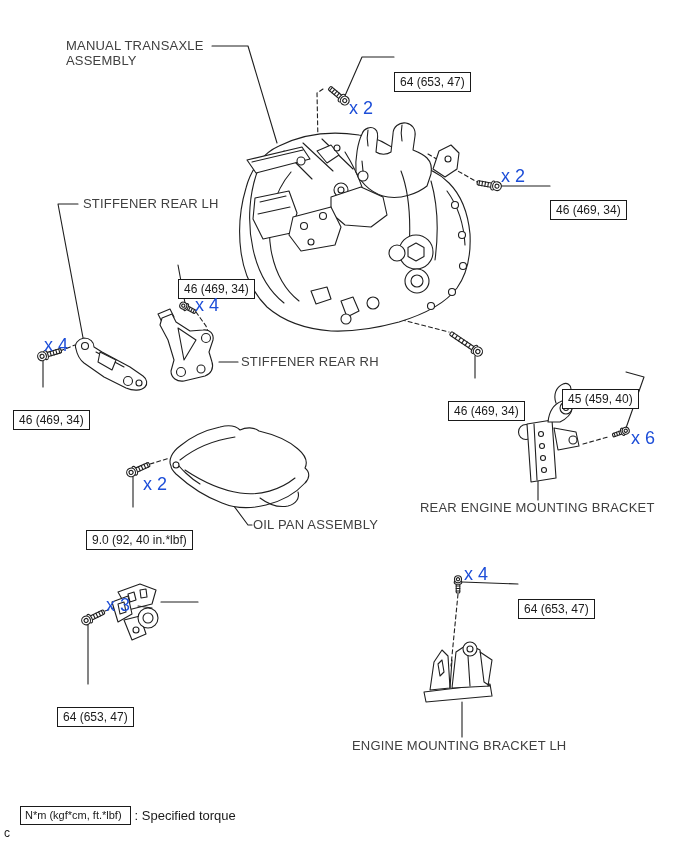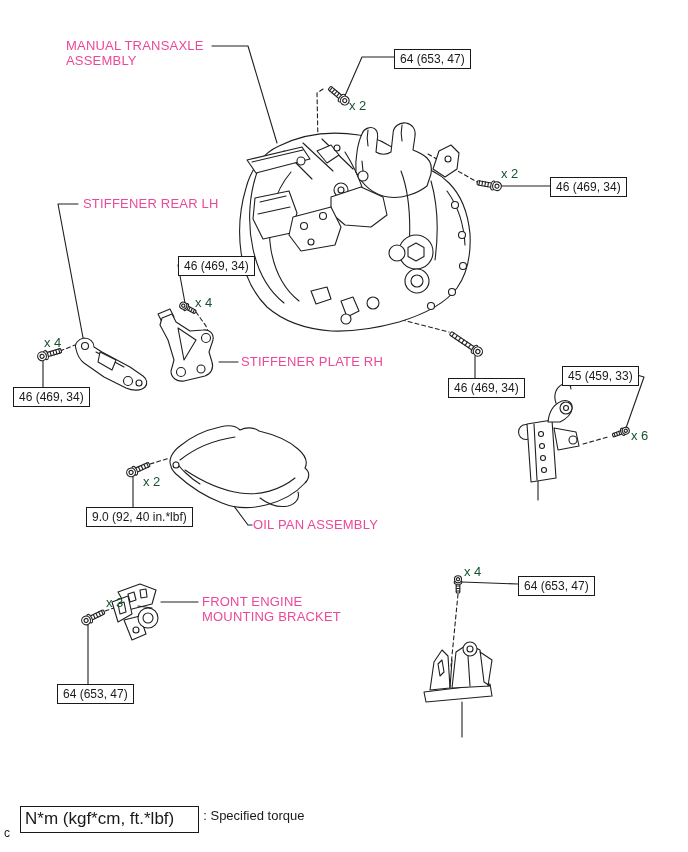--- a/index.html
+++ b/index.html
@@ -3,32 +3,32 @@
 <meta charset="utf-8">
 <style>
   html,body { margin:0; padding:0; background:#ffffff; }
   .canvas {
     position:relative; width:688px; height:852px; background:#fff;
     font-family:"Liberation Sans", sans-serif; color:#1a1a1a; overflow:hidden;
   }
   .canvas svg { position:absolute; left:0; top:0; }
   .label {
     position:absolute; font-size:13px; line-height:14.5px; letter-spacing:0.2px;
-    color:#ec4899; white-space:nowrap;
+    color:#404040; white-space:nowrap;
   }
   .label.wrap { white-space:normal; }
   .tq {
     position:absolute; border:1.3px solid #1a1a1a; background:#fff;
-    font-size:12px; line-height:14px; padding:1.5px 5px 2.5px; white-space:nowrap;
-  }
-  .mult { position:absolute; font-size:13px; white-space:nowrap; color:#14532d; }
+    font-size:12px; line-height:14px; padding:1.5px 5px 2.5px; white-space:nowrap;margin-top:23px;
+  }
+  .mult { position:absolute; font-size:18px; white-space:nowrap; color:#1d4ed8; }
   .legend-row { position:absolute; left:20px; top:806px; display:flex; align-items:flex-start; }
   .legend-box {
-    border:1.3px solid #1a1a1a; background:#fff; font-size:17px;
-    padding:2px 24px 3px 4px; white-space:nowrap;
+    border:1.3px solid #1a1a1a; background:#fff; font-size:11px;
+    padding:2px 8px 3px 4px; white-space:nowrap;
   }
   .legend-note { font-size:13px; margin-left:4px; padding-top:2px; white-space:nowrap; }
   .page-marker { position:absolute; left:4px; top:826px; font-size:12px; }
 </style>
 </head>
 <body>
 
 <div class="canvas">
 
   <svg width="688" height="852" viewBox="0 0 688 852" fill="none" stroke="#1f1f1f" stroke-width="1.1" stroke-linejoin="round" stroke-linecap="round">
@@ -203,30 +203,31 @@
       <use href="#boltStd" transform="translate(43,356) rotate(-17)"></use>
       <use href="#boltStd" transform="translate(132,472) rotate(-24)"></use>
       <use href="#boltStd" transform="translate(87,620) rotate(-26)"></use>
       <use href="#boltSmall" transform="translate(625,431) rotate(160)"></use>
       <use href="#boltSmall" transform="translate(458,580) rotate(90)"></use>
     </g>
   </svg>
 
   <div class="label wrap" style="left:66px; top:39px; width:140px">MANUAL TRANSAXLE ASSEMBLY</div>
   <div class="label" style="left:83px; top:197px">STIFFENER REAR LH</div>
-  <div class="label" style="left:241px; top:355px">STIFFENER PLATE RH</div>
+  <div class="label" style="left:241px; top:355px">STIFFENER REAR RH</div>
   <div class="label" style="left:253px; top:518px">OIL PAN ASSEMBLY</div>
-  <div class="label wrap" style="left:202px; top:595px; width:140px">FRONT ENGINE MOUNTING BRACKET</div>
+  <div class="label" style="left:420px; top:501px">REAR ENGINE MOUNTING BRACKET</div>
+  <div class="label" style="left:352px; top:739px">ENGINE MOUNTING BRACKET LH</div>
 
   <div class="tq" style="left:394px; top:49px">64 (653, 47)</div>
   <div class="tq" style="left:550px; top:177px">46 (469, 34)</div>
   <div class="tq" style="left:178px; top:256px">46 (469, 34)</div>
   <div class="tq" style="left:13px; top:387px">46 (469, 34)</div>
   <div class="tq" style="left:448px; top:378px">46 (469, 34)</div>
-  <div class="tq" style="left:562px; top:366px">45 (459, 33)</div>
+  <div class="tq" style="left:562px; top:366px">45 (459, 40)</div>
   <div class="tq" style="left:86px; top:507px">9.0 (92, 40 in.*lbf)</div>
   <div class="tq" style="left:57px; top:684px">64 (653, 47)</div>
   <div class="tq" style="left:518px; top:576px">64 (653, 47)</div>
 
   <div class="mult" style="left:349px; top:98px">x 2</div>
   <div class="mult" style="left:501px; top:166px">x 2</div>
   <div class="mult" style="left:195px; top:295px">x 4</div>
   <div class="mult" style="left:44px; top:335px">x 4</div>
   <div class="mult" style="left:631px; top:428px">x 6</div>
   <div class="mult" style="left:143px; top:474px">x 2</div>

